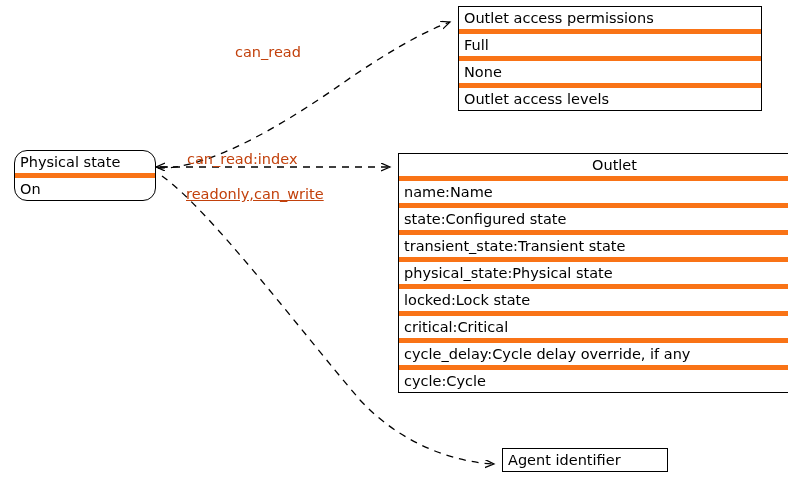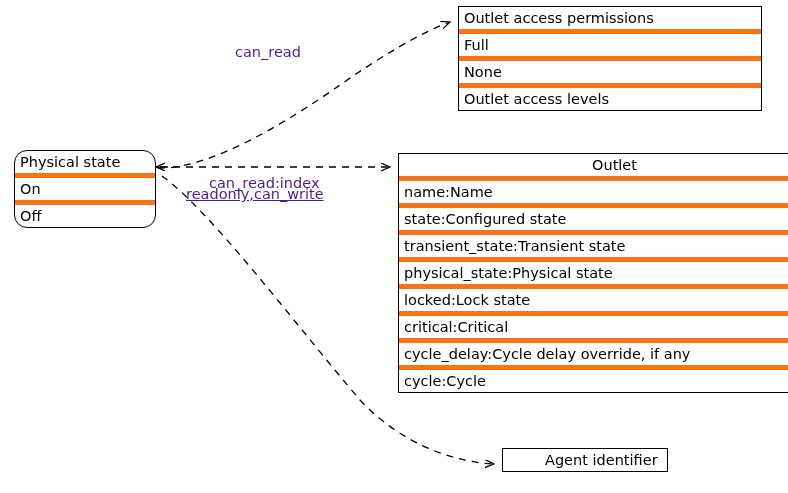--- a/index.html
+++ b/index.html
@@ -46,28 +46,28 @@
     color: #000000;
     white-space: nowrap;
   }
   .node .title.center {
     text-align: center;
   }
   .edge-label {
     position: absolute;
     font-size: 14.5px;
     line-height: 17px;
-    color: #4c1d95;
+    color: #c2410c;
     white-space: nowrap;
   }
   
   #node-permissions { left: 458px; top: 6px; width: 304px; }
   #node-physical    { left: 14px;  top: 150px; width: 142px; border-radius: 13px; }
   #node-outlet      { left: 398px; top: 153px; width: 432px; }
-  #node-agent       { left: 502px; top: 448px; width: 166px; padding-left: 37px; }
+  #node-agent       { left: 502px; top: 448px; width: 166px; }
 </style>
 </head>
 <body>
 
 <div id="canvas">
 
   <svg class="edges" viewBox="0 0 788 493">
     <defs>
       <marker id="arrow-open" markerWidth="12" markerHeight="12" refX="9" refY="4" orient="auto" markerUnits="userSpaceOnUse">
         <path d="M0,0 L9,4 L0,8" fill="none" stroke="#000000" stroke-width="1.2"></path>
@@ -88,36 +88,35 @@
   <div class="node" id="node-permissions">
     <div class="title">Outlet access permissions</div>
     <div class="row">Full</div>
     <div class="row">None</div>
     <div class="row">Outlet access levels</div>
   </div>
 
   <div class="node" id="node-physical">
     <div class="title">Physical state</div>
     <div class="row">On</div>
-    <div class="row">Off</div>
   </div>
 
   <div class="node" id="node-outlet">
     <div class="title center">Outlet</div>
     <div class="row">name:Name</div>
     <div class="row">state:Configured state</div>
     <div class="row">transient_state:Transient state</div>
     <div class="row">physical_state:Physical state</div>
     <div class="row">locked:Lock state</div>
     <div class="row">critical:Critical</div>
     <div class="row">cycle_delay:Cycle delay override, if any</div>
     <div class="row">cycle:Cycle</div>
   </div>
 
   <div class="node" id="node-agent">
     <div class="title">Agent identifier</div>
   </div>
 
   <div class="edge-label" style="left:235px; top:44px;">can_read</div>
-  <div class="edge-label" style="left:209px; top:151px;margin-top:24px;">can_read:index</div>
+  <div class="edge-label" style="left:187px; top:151px;">can_read:index</div>
   <div class="edge-label" style="left:186px; top:186px;text-decoration:underline;">readonly,can_write</div>
 
 </div>
 
 </body></html>

